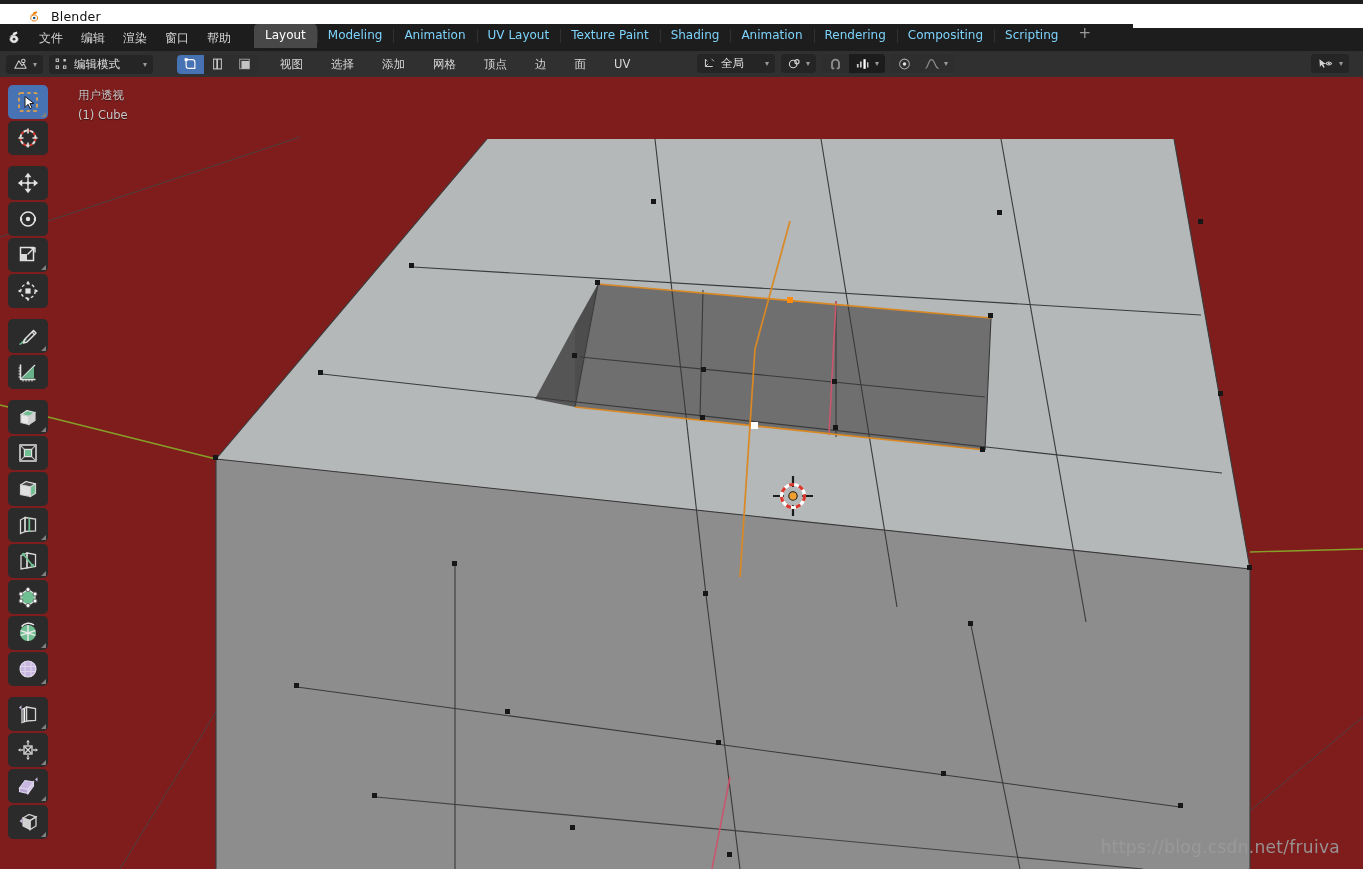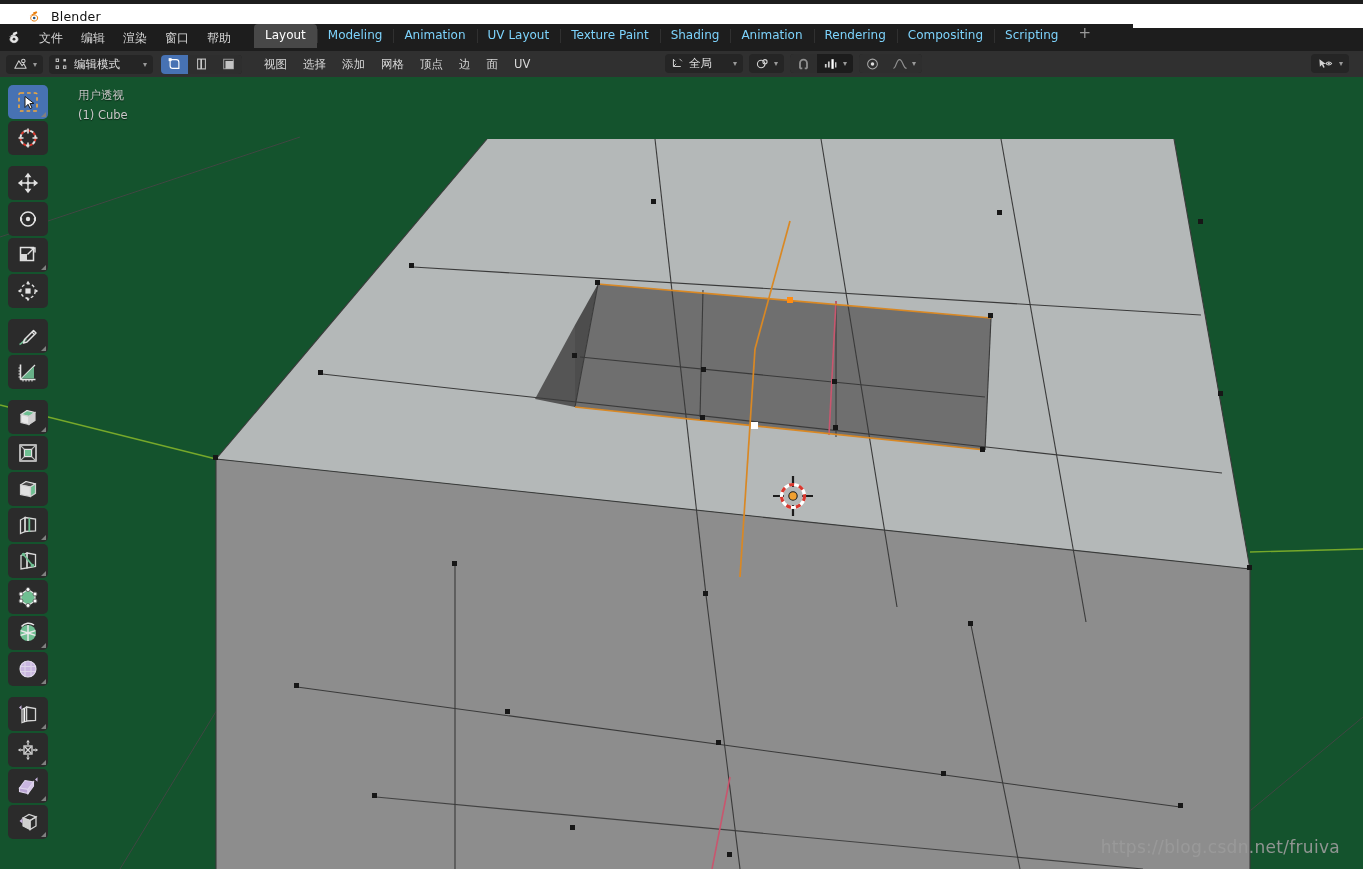--- a/index.html
+++ b/index.html
@@ -57,38 +57,38 @@
   }
   .hbtn {
     display: flex; align-items: center; justify-content: center;
     height: 19px; padding: 0 6px; color: #d8d8d8; font-size: 11.5px;
     background: #252525; white-space: nowrap;
   }
   .hbtn.sel { background: #4772b3; }
   .hbtn.mid { background: #2e2e2e; }
   .hbtn.dark { background: #1c1c1c; }
   .chev { font-size: 8px; color: #9a9a9a; margin-left: 4px; }
-  .menus { display: flex; align-items: center; gap: 0; margin-left: 8px; }
+  .menus { display: flex; align-items: center; gap: 12px; margin-left: 8px; }
   .vmenu {
     font-size: 11.5px; color: #d8d8d8; padding: 3px 8px; border-radius: 3px;
     line-height: 13px; white-space: nowrap;
   }
   .mode-dd {
     display: flex; align-items: center; gap: 6px; background: #252525;
     border-radius: 4px; height: 19px; padding: 0 6px 0 5px; min-width: 104px;
-    margin-right: 8px;
+    margin-right: 24px;
   }
   .mode-dd .lbl { font-size: 11.5px; color: #e2e2e2; flex: 1; }
-  .center-grp { position: absolute; left: 665px; top: 54px; display: flex; align-items: center; }
+  .center-grp { position: absolute; left: 697px; top: 54px; display: flex; align-items: center; }
   .right-grp { position: absolute; right: 8px; top: 54px; display: flex; align-items: center; }
 
   
   .viewport {
     position: absolute; left: 0; top: 77px; width: 1363px; height: 792px;
-    background: #14532d; overflow: hidden;
+    background: #7f1d1d; overflow: hidden;
   }
   .vp-svg { position: absolute; left: 0; top: 0; }
   .vp-text {
     position: absolute; left: 78px; top: 8px; pointer-events: none;
     color: #c8c8c8; font-size: 11.5px; line-height: 20px; text-shadow: 0 1px 1px #00000088;
   }
   .vp-text .sub { margin-left: 0; }
   .watermark {
     position: absolute; right: 23px; bottom: 12px; color: #9b9b9b;
     font-size: 17px; letter-spacing: .3px; opacity: .92;

